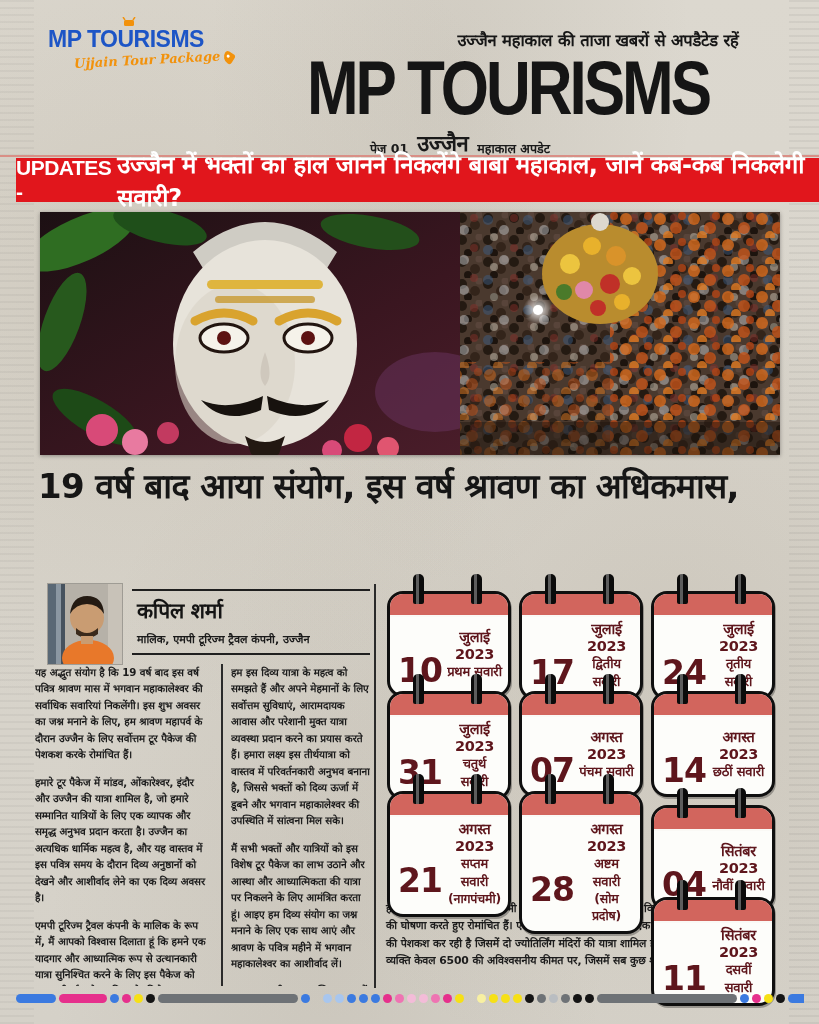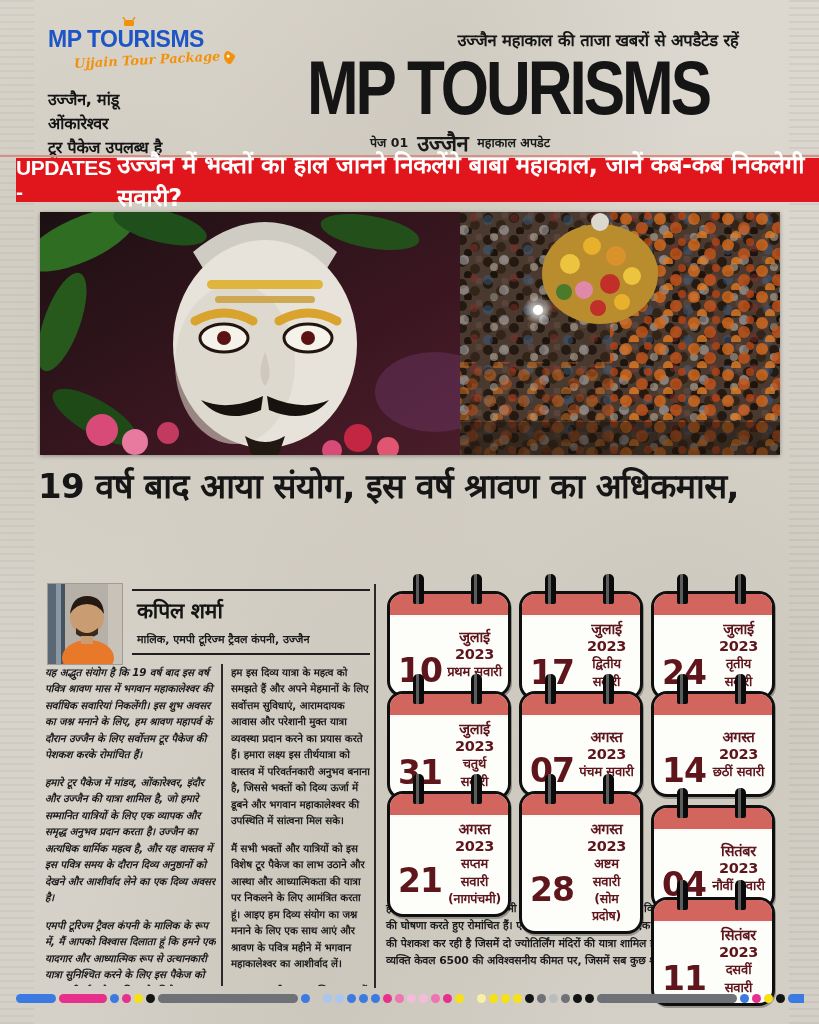--- a/index.html
+++ b/index.html
@@ -26,21 +26,21 @@
   .logo-drum { position:absolute; left:74px; top:-9px; width:14px; height:10px; }
   .logo-tagline { font-family:"DejaVu Serif", serif; font-style:italic; font-weight:700; font-size:13px; color:#f2920c; margin:-1px 0 0 26px; transform:rotate(-3deg); position:relative; }
   .logo-tag-icon { display:inline-block; width:11px; height:11px; background:#f2920c; border-radius:3px 3px 3px 8px; transform:rotate(35deg); position:relative; top:3px; left:3px; }
   .logo-tag-icon::after { content:""; position:absolute; left:3px; top:3px; width:3px; height:3px; border-radius:50%; background:#fff; }
   .services { position:absolute; left:48px; top:88px; font-size:16px; font-weight:800; color:#141414; line-height:1.5; letter-spacing:-.2px; }
 
   .top-note { position:absolute; left:402px; top:28px; width:392px; text-align:center; font-size:16.5px; font-weight:800; color:#161616; letter-spacing:-.2px; }
   .masthead { position:absolute; left:222px; top:44px; width:572px; text-align:center;
     font-family:"Liberation Sans", sans-serif; font-size:62px; font-weight:900; letter-spacing:-3px;
     color:#151515; transform:scaleY(1.22); transform-origin:50% 0; white-space:nowrap; }
-  .dateline { position:absolute; left:300px; top:127px; width:320px; display:flex; justify-content:center; align-items:center; gap:9px; color:#1a1a1a; }
+  .dateline { position:absolute; left:300px; top:127px; width:320px; display:flex; justify-content:center; align-items:flex-end; gap:9px; color:#1a1a1a; }
   .dateline .pg { font-size:12.5px; font-weight:800; }
   .dateline .ed { font-size:22px; font-weight:900; letter-spacing:-.5px; }
   .dateline .ednote { font-size:12.5px; font-weight:800; }
 
   
   .bar-accent { position:absolute; left:0; top:155px; width:819px; height:2px; background:#d98f86; }
   .updates-bar { position:absolute; left:16px; top:158px; width:819px; height:44px; background:#e1161c;
     display:flex; align-items:center; justify-content:center; color:#fff; }
   .updates-label { font-family:"Liberation Sans", sans-serif; font-size:21px; font-weight:900; letter-spacing:-.5px; }
   .updates-text { font-size:24px; font-weight:800; letter-spacing:-.3px; }
@@ -62,21 +62,21 @@
   .rule-bottom { left:132px; top:653px; width:238px; }
   .author-name { position:absolute; left:137px; top:596px; font-size:21px; font-weight:900; color:#141414; letter-spacing:-.3px; }
   .author-title { position:absolute; left:137px; top:631px; font-size:11px; font-weight:800; color:#1a1a1a; }
 
   
   .vdiv { position:absolute; width:2px; background:#2a2a2a; }
   .vdiv1 { left:374px; top:584px; height:404px; }
   .vdiv2 { left:221px; top:664px; height:322px; }
   .col { position:absolute; top:664px; font-size:10.3px; font-weight:700; color:#1c1c1c; line-height:1.6; letter-spacing:-.1px; overflow:hidden; height:322px; }
   .col p { margin-bottom:11px; }
-  .col1 { left:45px; width:171px;font-style:italic; }
+  .col1 { left:35px; width:171px; }
   .col2 { left:231px; width:139px; }
   .offer { position:absolute; left:386px; top:900px; width:314px; font-size:10.8px; font-weight:700; color:#1c1c1c; line-height:1.62; letter-spacing:-.1px; }
 
   
   .cal { position:absolute; width:124px; }
   .peg { position:absolute; top:0; width:11px; height:30px; z-index:2; border-radius:5px 5px 2px 2px;
     background:linear-gradient(90deg,#0b0b0b 0 3px,#5d5d5d 3px 6px,#0b0b0b 6px); }
   .peg1 { left:26px; } .peg2 { left:84px; }
   .cal-body { position:relative; margin-top:17px; border:3px solid #0f0f0f; border-radius:16px; background:#fdfdfa; overflow:hidden; box-shadow:1px 2px 0 rgba(0,0,0,.28); min-height:72px; }
   .cal-top { height:23px; background:#d2655d; border-bottom:2px solid #faf9f5; }
@@ -105,25 +105,20 @@
   <div class="ghost right"></div>
 
   <div class="logo-block">
     <div class="logo-title">MP TOURISMS</div>
     <svg class="logo-drum" viewBox="0 0 14 10">
       <rect x="2" y="3" width="10" height="6" rx="1.5" fill="#f2920c"></rect>
       <line x1="3" y1="3" x2="1" y2="0" stroke="#f2920c" stroke-width="1.4"></line>
       <line x1="11" y1="3" x2="13" y2="0" stroke="#f2920c" stroke-width="1.4"></line>
     </svg>
     <div class="logo-tagline"><span>Ujjain Tour Package</span><span class="logo-tag-icon"></span></div>
-  </div>
-  <div class="services">
-    <div>उज्जैन, मांडू</div>
-    <div>ओंकारेश्वर</div>
-    <div>टूर पैकेज उपलब्ध है</div>
   </div>
   <div class="top-note">उज्जैन महाकाल की ताजा खबरों से अपडैटेड रहें</div>
   <div class="masthead">MP TOURISMS</div>
   <div class="dateline">
     <span class="pg">पेज 01</span>
     <span class="ed">उज्जैन</span>
     <span class="ednote">महाकाल अपडेट</span>
   </div>
 
   <div class="bar-accent"></div>

